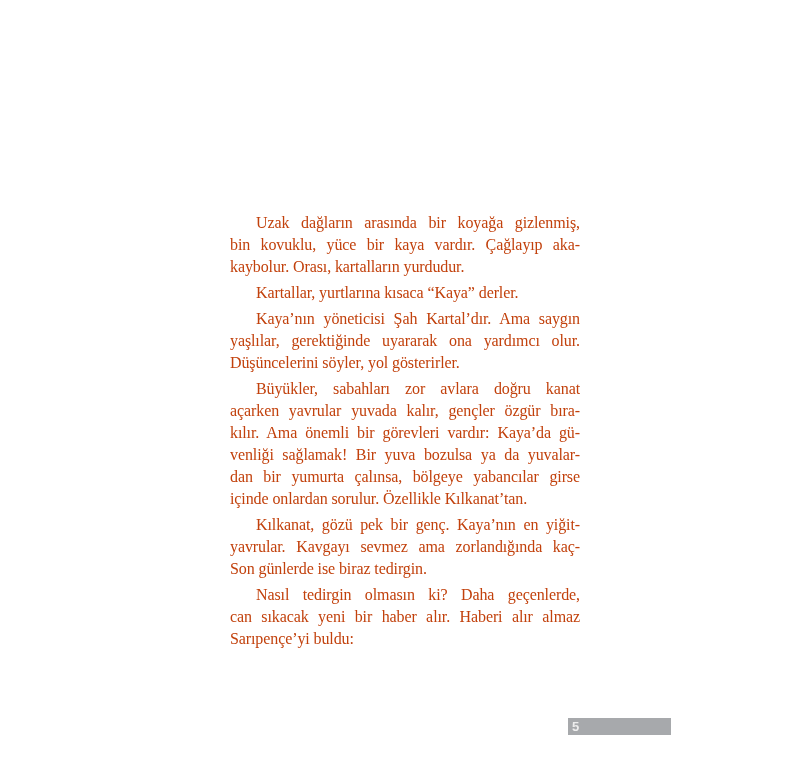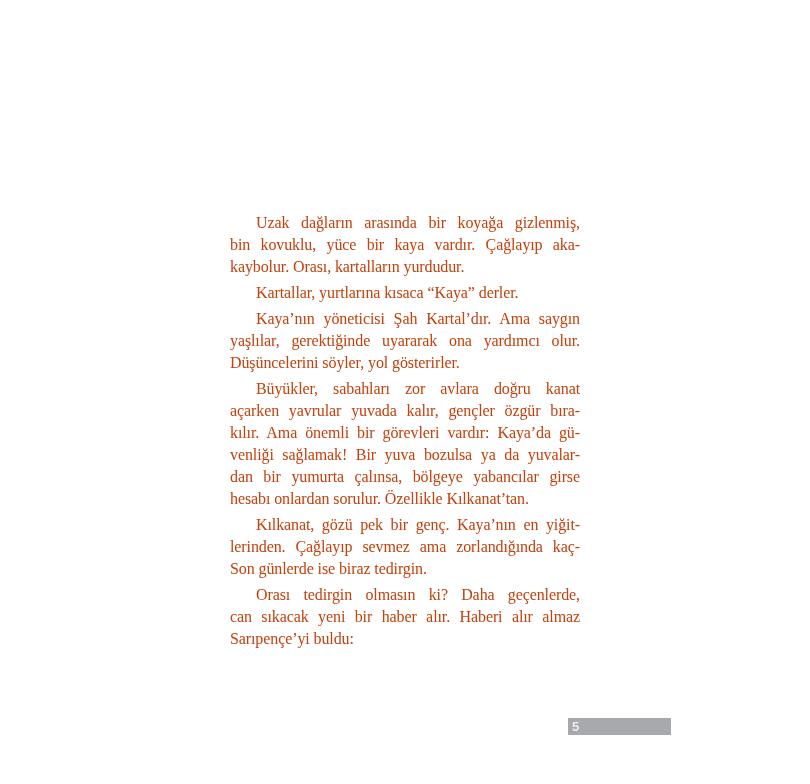--- a/index.html
+++ b/index.html
@@ -75,31 +75,31 @@
       <div class="line">yaşlılar, gerektiğinde uyararak ona yardımcı olur.</div>
       <div class="line last">Düşüncelerini söyler, yol gösterirler.</div>
     </div>
 
     <div class="para">
       <div class="line first">Büyükler, sabahları zor avlara doğru kanat</div>
       <div class="line">açarken yavrular yuvada kalır, gençler özgür bıra-</div>
       <div class="line">kılır. Ama önemli bir görevleri vardır: Kaya’da gü-</div>
       <div class="line">venliği sağlamak! Bir yuva bozulsa ya da yuvalar-</div>
       <div class="line">dan bir yumurta çalınsa, bölgeye yabancılar girse</div>
-      <div class="line last">hesabı onlardan sorulur. Özellikle Kılkanat’tan.</div>
+      <div class="line last">içinde onlardan sorulur. Özellikle Kılkanat’tan.</div>
     </div>
 
     <div class="para">
       <div class="line first">Kılkanat, gözü pek bir genç. Kaya’nın en yiğit-</div>
-      <div class="line">lerinden. Çağlayıp sevmez ama zorlandığında kaç-</div>
+      <div class="line">yavrular. Kavgayı sevmez ama zorlandığında kaç-</div>
       <div class="line last">Son günlerde ise biraz tedirgin.</div>
     </div>
 
     <div class="para">
-      <div class="line first">Orası tedirgin olmasın ki? Daha geçenlerde,</div>
+      <div class="line first">Nasıl tedirgin olmasın ki? Daha geçenlerde,</div>
       <div class="line">can sıkacak yeni bir haber alır. Haberi alır almaz</div>
       <div class="line last">Sarıpençe’yi buldu:</div>
     </div>
 
   </div>
 
   <div class="footer-bar">
     <span class="pagenum">5</span>
   </div>
 

